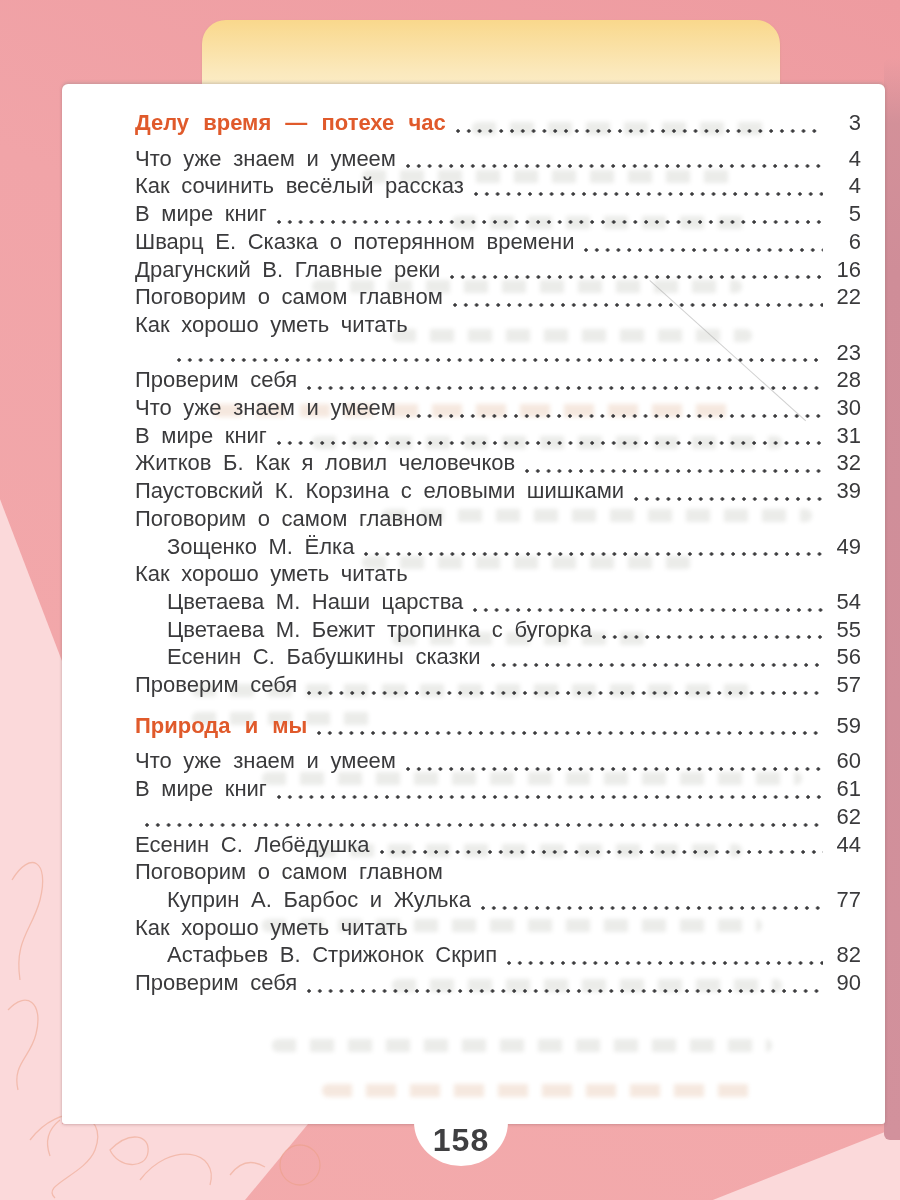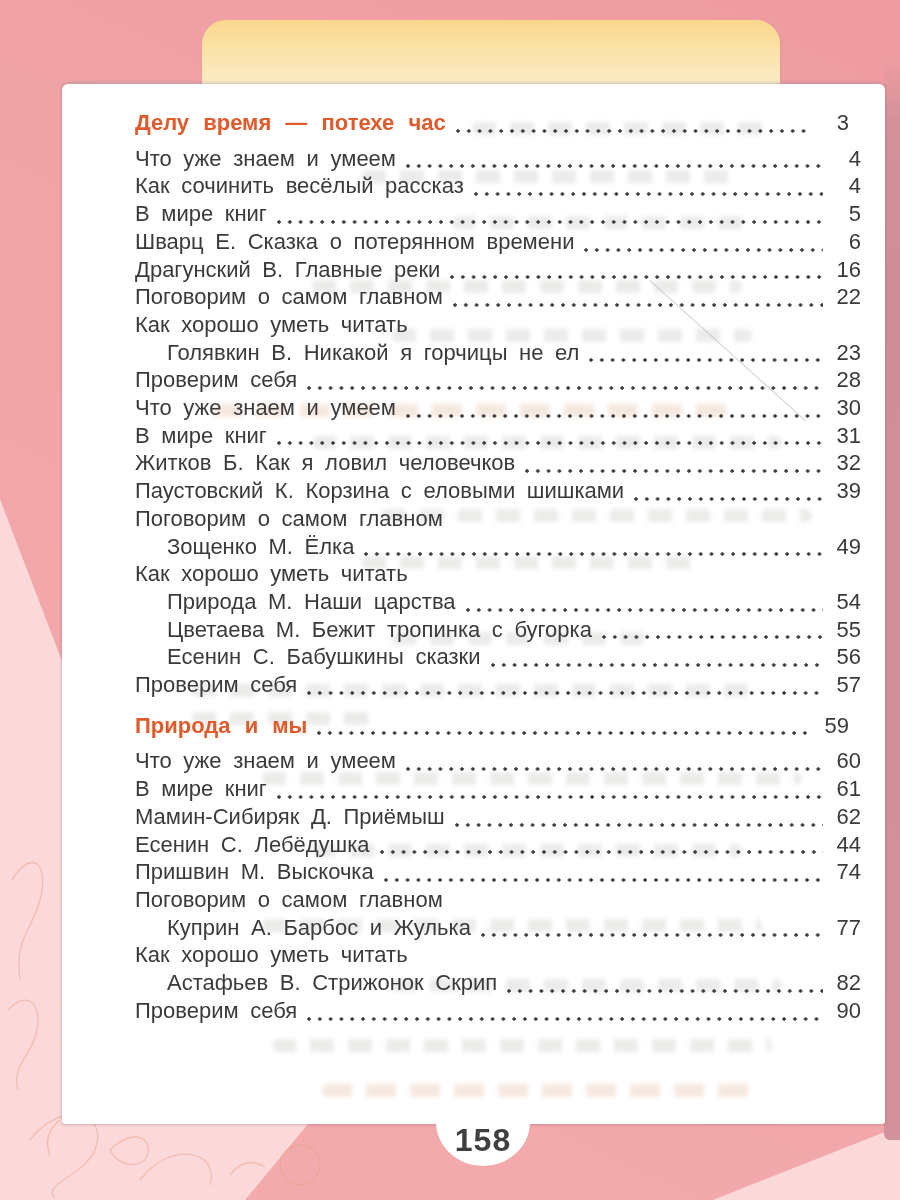--- a/index.html
+++ b/index.html
@@ -62,21 +62,21 @@
   .row{
     display:flex;align-items:baseline;
     font-size:22px;line-height:27.7px;
     color:var(--text-dark,#3a3a3c);
     word-spacing:5.5px;white-space:nowrap;
   }
   .row.indent{padding-left:32px;}
   .row.heading-row{
     color:var(--section-heading-orange,#e05a2b);
     font-weight:bold;word-spacing:8px;
-    margin:13px 12px 8px 0;
+    margin:13px 0 8px 0;
   }
   .toc-section:first-child .row.heading-row{margin-top:0;}
   .dots-leader{
     flex:1;min-width:14px;
     margin:0 4px 4px 10px;height:4px;align-self:flex-end;
     background-image:radial-gradient(circle at 2px 2px,var(--text-dark,#3a3a3c) 1.45px,transparent 1.9px);
     background-size:10.8px 4px;background-repeat:repeat-x;
   }
   .page-num{
     min-width:34px;text-align:right;
@@ -91,21 +91,21 @@
   .ghost.orange{
     background:repeating-linear-gradient(90deg,#c77b45 0 30px,transparent 30px 44px);
     opacity:.17;
   }
   .scratch{
     position:absolute;left:588px;top:196px;width:210px;height:1px;
     background:rgba(150,150,150,.45);transform:rotate(42deg);transform-origin:left top;z-index:1;
   }
   
   .page-badge{
-    position:absolute;left:436px;top:1122px;width:94px;height:44px;
+    position:absolute;left:414px;top:1122px;width:94px;height:44px;
     background:#fff;border-radius:0 0 47px 47px / 0 0 44px 44px;
     z-index:3;display:flex;justify-content:center;align-items:flex-start;
   }
   .page-badge span{
     font-size:32px;font-weight:bold;color:#3f3f41;line-height:36px;letter-spacing:1px;
   }
 </style>
 </head>
 <body>
 
@@ -190,21 +190,20 @@
           </div>
           <div class="row">
             <span class="label">Поговорим о самом главном</span>
             <span class="dots-leader"></span>
             <span class="page-num">22</span>
           </div>
           <div class="row">
             <span class="label">Как хорошо уметь читать</span>
           </div>
           <div class="row indent">
-            <span class="label">Голявкин В. Никакой я горчицы не ел</span>
             <span class="dots-leader"></span>
             <span class="page-num">23</span>
           </div>
           <div class="row">
             <span class="label">Проверим себя</span>
             <span class="dots-leader"></span>
             <span class="page-num">28</span>
           </div>
         </div>
         <div class="toc-section">
@@ -233,21 +232,21 @@
           </div>
           <div class="row indent">
             <span class="label">Зощенко М. Ёлка</span>
             <span class="dots-leader"></span>
             <span class="page-num">49</span>
           </div>
           <div class="row">
             <span class="label">Как хорошо уметь читать</span>
           </div>
           <div class="row indent">
-            <span class="label">Природа М. Наши царства</span>
+            <span class="label">Цветаева М. Наши царства</span>
             <span class="dots-leader"></span>
             <span class="page-num">54</span>
           </div>
           <div class="row indent">
             <span class="label">Цветаева М. Бежит тропинка с бугорка</span>
             <span class="dots-leader"></span>
             <span class="page-num">55</span>
           </div>
           <div class="row indent">
             <span class="label">Есенин С. Бабушкины сказки</span>
@@ -270,33 +269,27 @@
             <span class="label">Что уже знаем и умеем</span>
             <span class="dots-leader"></span>
             <span class="page-num">60</span>
           </div>
           <div class="row">
             <span class="label">В мире книг</span>
             <span class="dots-leader"></span>
             <span class="page-num">61</span>
           </div>
           <div class="row">
-            <span class="label">Мамин-Сибиряк Д. Приёмыш</span>
             <span class="dots-leader"></span>
             <span class="page-num">62</span>
           </div>
           <div class="row">
             <span class="label">Есенин С. Лебёдушка</span>
             <span class="dots-leader"></span>
             <span class="page-num">44</span>
-          </div>
-          <div class="row">
-            <span class="label">Пришвин М. Выскочка</span>
-            <span class="dots-leader"></span>
-            <span class="page-num">74</span>
           </div>
           <div class="row">
             <span class="label">Поговорим о самом главном</span>
           </div>
           <div class="row indent">
             <span class="label">Куприн А. Барбос и Жулька</span>
             <span class="dots-leader"></span>
             <span class="page-num">77</span>
           </div>
           <div class="row">

